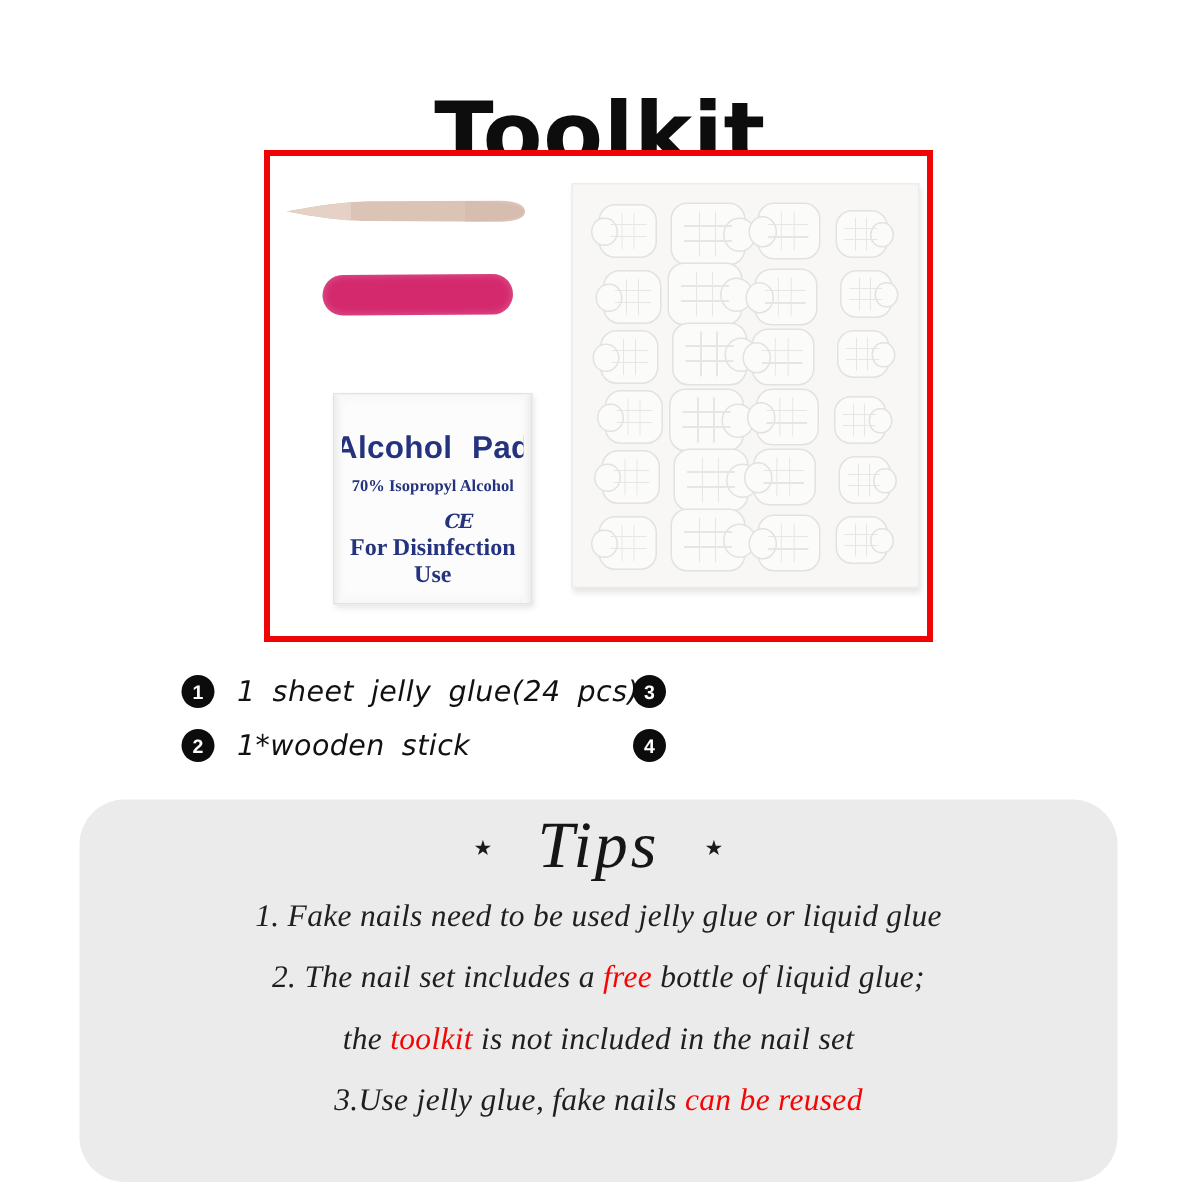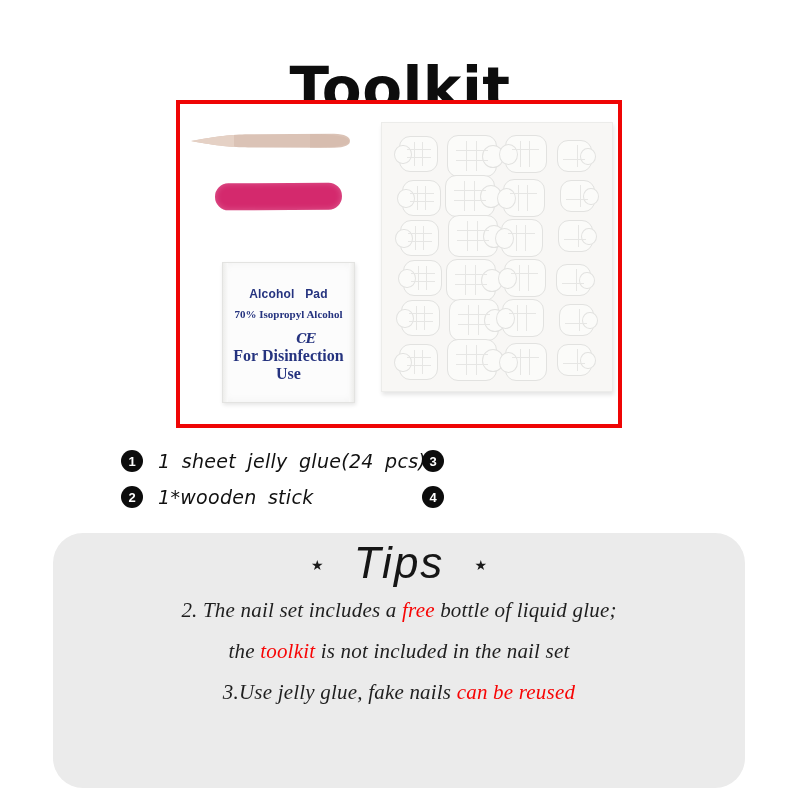--- a/index.html
+++ b/index.html
@@ -33,21 +33,21 @@
     background:#fcfcfc;border:1px solid #e3e3e1;
     box-shadow:inset 0 0 10px rgba(0,0,0,0.05),1px 2px 4px rgba(0,0,0,0.10);
     text-align:center;color:var(--pad-navy);
   }
   .alcohol-pad::before,.alcohol-pad::after{
     content:"";position:absolute;top:0;bottom:0;width:5px;
     background:linear-gradient(to right,#ededeb,#fafafa);
   }
   .alcohol-pad::before{left:0;}
   .alcohol-pad::after{right:0;transform:scaleX(-1);}
-  .pad-title{margin-top:24px;font-size:12px;font-weight:bold;word-spacing:7px;letter-spacing:0.2px;}
+  .pad-title{margin-top:24px;font-size:21px;font-weight:bold;word-spacing:7px;letter-spacing:0.2px;}
   .pad-subtitle{margin-top:7px;font-size:11px;font-weight:bold;font-family:"Liberation Serif",serif;}
   .pad-ce{margin-top:11px;padding-left:34px;font-size:13px;font-weight:bold;font-style:italic;letter-spacing:-1px;font-family:"DejaVu Serif",serif;}
   .pad-usage{margin-top:1px;font-size:16px;font-weight:bold;font-family:"Liberation Serif",serif;}
   
   .glue-sheet{
     position:absolute;left:201px;top:18px;width:230px;height:268px;
     background:#f8f7f5;border:1px solid #ececea;
     box-shadow:1px 3px 4px rgba(0,0,0,0.10);
   }
   .sticker{
@@ -83,21 +83,21 @@
   }
   
   .tips-panel{
     position:absolute;left:53px;top:533px;width:692px;height:255px;
     background:var(--panel-gray);border-radius:30px;text-align:center;
   }
   .tips-title-row{
     height:54px;margin-top:3px;display:flex;align-items:center;justify-content:center;gap:30px;
   }
   .tips-title{
-    font-family:Liberation Sans, sans-serif;font-style:italic;font-size:44px;color:#161616;
+    font-family:Liberation Serif, serif;font-style:italic;font-size:44px;color:#161616;
     letter-spacing:2px;
   }
   .tips-star{font-size:14px;color:#1a1a1a;transform:translateY(2px);}
   .tip-line{
     font-family:"Liberation Serif","DejaVu Serif",serif;font-style:italic;
     font-size:21px;line-height:41px;color:#1f1f1f;letter-spacing:0.2px;white-space:nowrap;
   }
   .tip-line .red{color:var(--text-red);}
 </style>
 </head>
@@ -216,18 +216,19 @@
   <div class="kit-item p4">
     <span class="bullet">4</span>
   </div>
 
   <section class="tips-panel">
     <div class="tips-title-row">
       <span class="tips-star">★</span>
       <span class="tips-title">Tips</span>
       <span class="tips-star">★</span>
     </div>
+    <div class="tip-line"><span>1. Fake nails need to be used jelly glue or liquid glue</span></div>
     <div class="tip-line"><span>2. The nail set includes a </span><span class="red">free</span><span> bottle of liquid glue;</span></div>
     <div class="tip-line"><span>the </span><span class="red">toolkit</span><span> is not included in the nail set</span></div>
     <div class="tip-line"><span>3.Use jelly glue, fake nails </span><span class="red">can be reused</span></div>
   </section>
 
 </div>
 
 </body></html>

